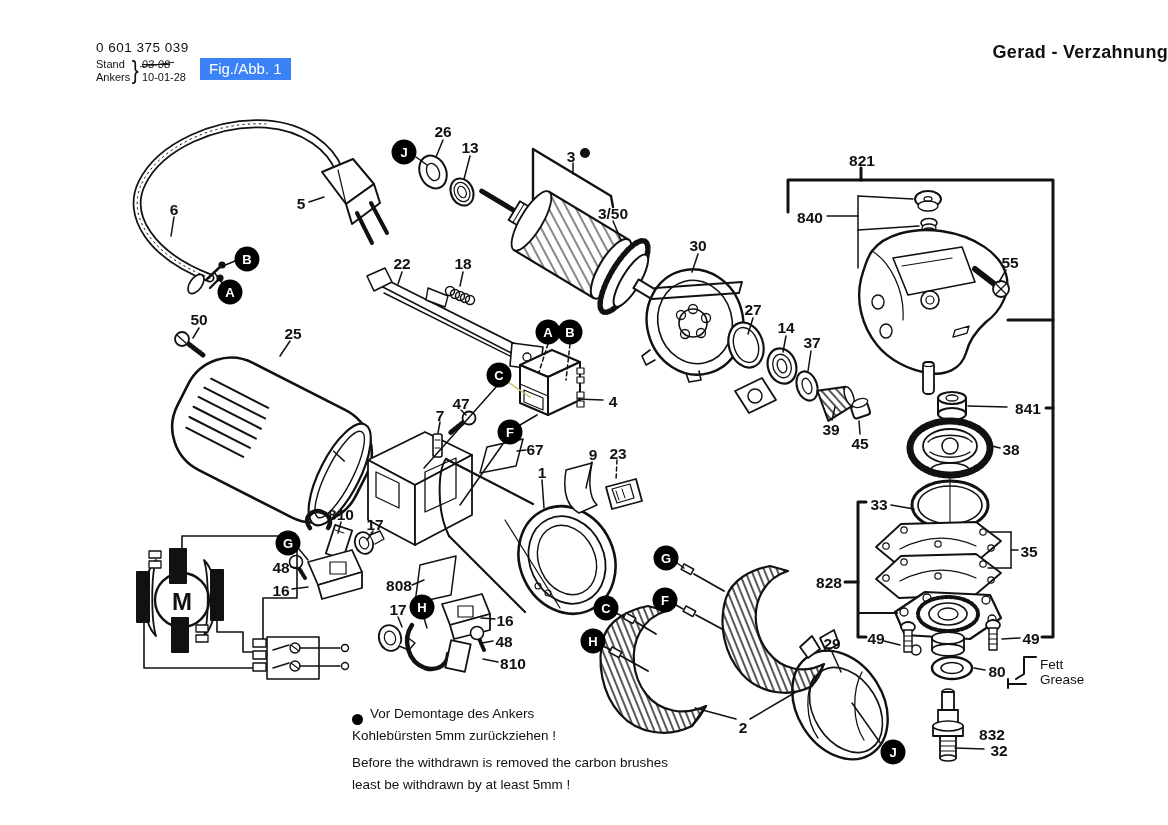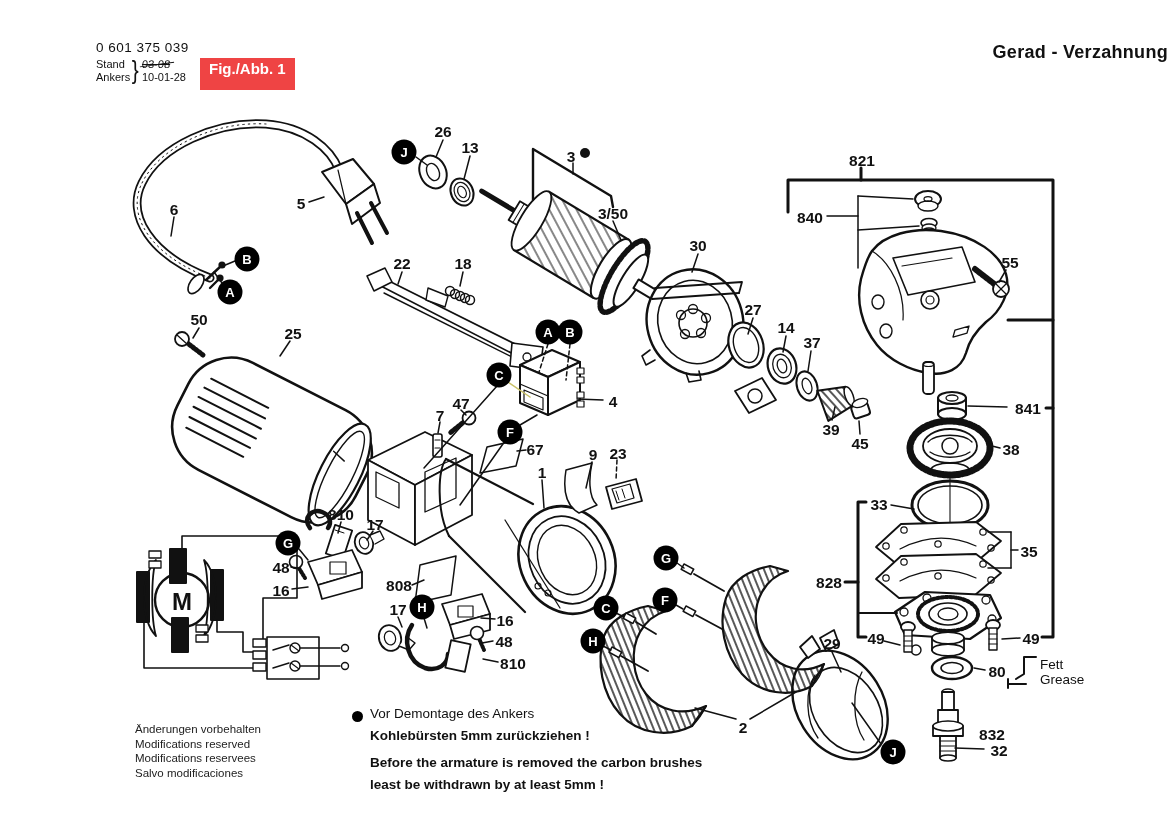--- a/index.html
+++ b/index.html
@@ -7,30 +7,30 @@
         font-family:"Liberation Sans","DejaVu Sans",sans-serif;color:#111;}
   #diagram{position:absolute;left:0;top:0;}
   .hdr{position:absolute;left:96px;top:40px;font-size:13px;}
   .pn{font-size:13.5px;letter-spacing:.5px;}
   .stand-row{display:flex;align-items:center;margin-top:0;}
   .stand-col{font-size:11px;line-height:1.15;}
   .brace{font-size:26px;font-weight:400;margin:0 2px 0 1px;transform:scaleX(.8);}
   .dates{font-size:11px;line-height:1.15;}
   .old-date{text-decoration:line-through;position:relative;display:inline-block;transform:skewX(-6deg);}
   .old-date:after{content:"";position:absolute;left:-2px;right:-4px;top:45%;border-top:1.5px solid #111;transform:rotate(-8deg);}
-  .figbox{position:absolute;left:200px;top:58px;background:#ef4444;color:#fff;
-          font-weight:bold;font-size:15px;padding:2px 9px 13px 9px;}
+  .figbox{position:absolute;left:200px;top:58px;background:#3b82f6;color:#fff;
+          font-weight:normal;font-size:15px;padding:2px 9px 3px 9px;}
   .title{position:absolute;left:0;right:0;top:42px;text-align:right;
          font-weight:bold;font-size:18px;letter-spacing:.3px;}
   .revisions{position:absolute;left:135px;top:722px;font-size:11.5px;line-height:1.28;color:#222;}
   .warning{position:absolute;left:352px;top:703px;font-size:13.5px;line-height:1.6;}
-  .warning .row{display:flex;align-items:center;}
+  .warning .row{display:flex;align-items:flex-end;}
   .bullet{width:11px;height:11px;border-radius:50%;background:#000;display:inline-block;
           margin:5px 7px 0 0;flex:0 0 auto;}
-  .indent{margin-left:18px;font-weight:bold;}
+  .indent{}
   .wspacer{height:6px;}
   svg text.plabel{font-family:"Liberation Sans","DejaVu Sans",sans-serif;font-size:15.5px;font-weight:bold;
         fill:#111;text-anchor:middle;dominant-baseline:central;}
   svg text.badge-letter{font-family:"Liberation Sans","DejaVu Sans",sans-serif;font-size:13px;font-weight:bold;
         fill:#fff;text-anchor:middle;dominant-baseline:central;}
   svg text.small-note{font-family:"Liberation Sans","DejaVu Sans",sans-serif;font-size:13.5px;fill:#111;}
   svg text.motor-m{font-family:"Liberation Sans","DejaVu Sans",sans-serif;font-size:24px;font-weight:bold;
         fill:#111;text-anchor:middle;dominant-baseline:central;}
 </style>
 </head>
@@ -642,30 +642,24 @@
           <circle cx="593" cy="641" r="12.5" fill="#000000"></circle>
           <text x="593" y="641.5" class="badge-letter">H</text>
         </g>
         <g>
           <circle cx="893" cy="752" r="12.5" fill="#000000"></circle>
           <text x="893" y="752.5" class="badge-letter">J</text>
         </g>
       </g>
   </svg>
 
-  <div class="revisions">
-    <div>Änderungen vorbehalten</div>
-    <div>Modifications reserved</div>
-    <div>Modifications reservees</div>
-    <div>Salvo modificaciones</div>
-  </div>
 
   <div class="warning">
     <div class="row">
       <span class="bullet"></span>
       <span>Vor Demontage des Ankers</span>
     </div>
     <div class="indent">Kohlebürsten 5mm zurückziehen !</div>
     <div class="wspacer"></div>
-    <div class="indent">Before the armature is removed the carbon brushes</div>
+    <div class="indent">Before the withdrawn is removed the carbon brushes</div>
     <div class="indent">least be withdrawn by at least 5mm !</div>
   </div>
 </div>
 
 </body></html>

